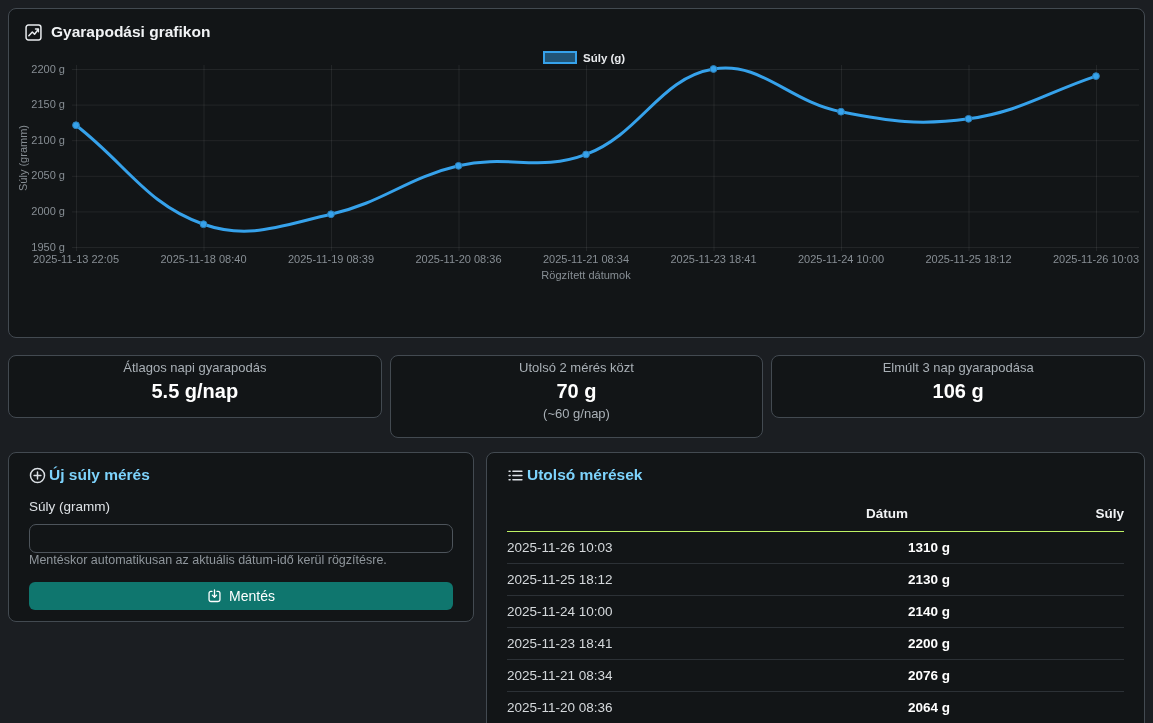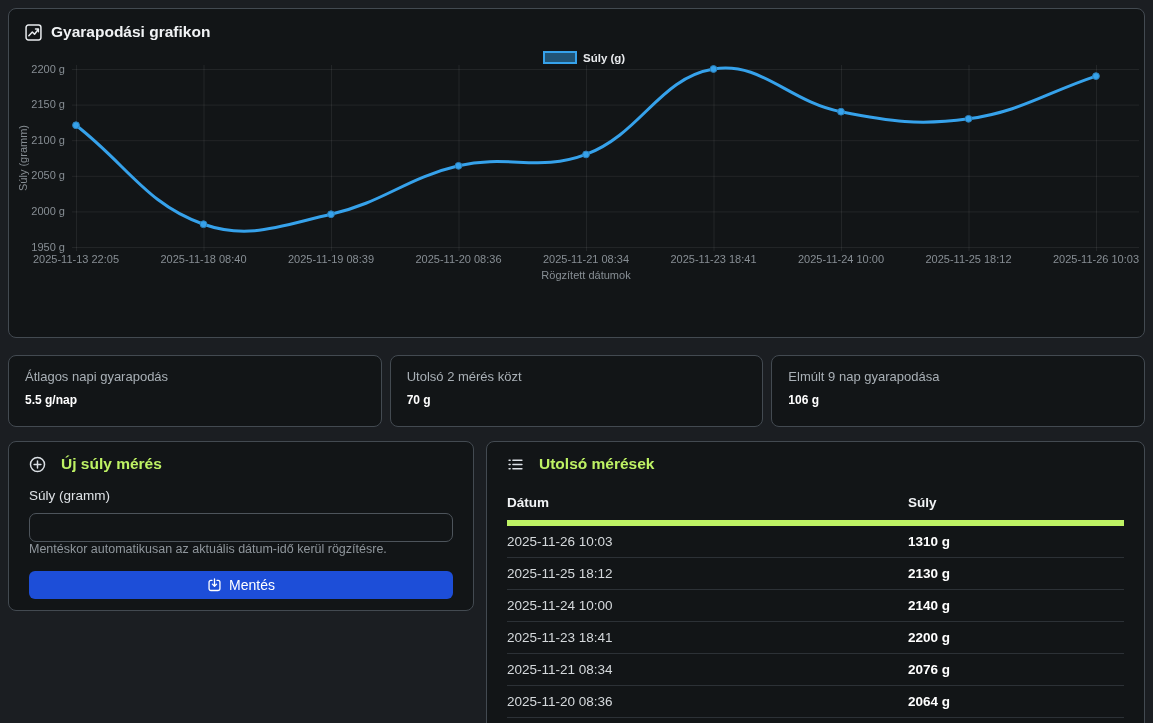--- a/index.html
+++ b/index.html
@@ -20,47 +20,47 @@
   .chart-card{position:relative;height:330px;margin-bottom:17px;}
   .chart-title{
     position:absolute;top:14px;left:16px;z-index:2;
     display:flex;align-items:center;gap:9px;
     color:#f1f3f5;font-size:15.5px;font-weight:700;
   }
   .chart-title svg{color:#e9ecef;}
   svg.chart-svg{position:absolute;left:0;top:0;}
   
   .stats-row{display:flex;gap:8px;align-items:flex-start;margin-bottom:14px;}
-  .stat-card{flex:1;padding:12px 16px 14px;}
+  .stat-card{flex:1;padding:3px 16px 14px;text-align:center;}
   .stat-label{color:#a9b0b6;font-size:13px;line-height:17px;}
-  .stat-value{color:#ffffff;font-size:12px;font-weight:700;line-height:24px;margin-top:3px;}
+  .stat-value{color:#ffffff;font-size:20px;font-weight:700;line-height:24px;margin-top:3px;}
   .stat-sub{color:#a9b0b6;font-size:13px;line-height:18px;margin-top:2px;}
   
   .bottom-row{display:flex;gap:12px;align-items:flex-start;}
-  .card-title-row{display:flex;align-items:center;gap:15px;color:#bef264;font-size:15.5px;font-weight:700;}
+  .card-title-row{display:flex;align-items:center;gap:3px;color:#7dd3fc;font-size:15.5px;font-weight:700;}
   .card-title-row svg{color:#dbe0e5;}
   .form-card{width:466px;padding:13px 20px 11px;}
   .form-label{margin-top:15px;color:#dee2e6;font-size:13.5px;}
   .weight-input{
     margin-top:10px;width:100%;box-sizing:border-box;height:29px;
     background:transparent;border:1px solid #4d545b;border-radius:7px;
     color:#ffffff;padding:0 10px;font-size:14px;font-family:inherit;outline:none;
   }
   .hint{color:#8f969c;font-size:12.5px;}
   .save-btn{
     margin-top:15px;width:100%;height:28px;
-    background:#1d4ed8;color:#ffffff;border:none;border-radius:6px;
+    background:#0f766e;color:#ffffff;border:none;border-radius:6px;
     font-size:14px;font-family:inherit;
     display:flex;align-items:center;justify-content:center;gap:7px;cursor:pointer;
   }
   .table-card{flex:1;padding:13px 20px 0;}
   .meas-table{width:100%;border-collapse:collapse;margin-top:13px;}
   .meas-table th{
-    text-align:left;color:#f1f3f5;font-size:13.5px;font-weight:700;
-    padding:9px 0 10px;border-bottom:6px solid #bef264;
+    text-align:right;color:#f1f3f5;font-size:13.5px;font-weight:700;
+    padding:9px 0 10px;border-bottom:1px solid #bef264;
   }
   .meas-table th.col-date, .meas-table td.cell-date{width:65%;}
   .meas-table td{
     padding:8px 0;border-bottom:1px solid #2c3136;
     font-size:13.5px;color:#d5d9dc;
   }
   .meas-table td.cell-weight{color:#ffffff;font-weight:700;}
 </style>
 </head>
 <body>
@@ -135,23 +135,24 @@
   </section>
 
   <div class="stats-row">
     <section class="card stat-card">
       <div class="stat-label">Átlagos napi gyarapodás</div>
       <div class="stat-value">5.5 g/nap</div>
     </section>
     <section class="card stat-card">
       <div class="stat-label">Utolsó 2 mérés közt</div>
       <div class="stat-value">70 g</div>
+      <div class="stat-sub">(~60 g/nap)</div>
     </section>
     <section class="card stat-card">
-      <div class="stat-label">Elmúlt 9 nap gyarapodása</div>
+      <div class="stat-label">Elmúlt 3 nap gyarapodása</div>
       <div class="stat-value">106 g</div>
     </section>
   </div>
 
   <div class="bottom-row">
 
     <section class="card form-card">
       <div class="card-title-row">
         <svg width="17" height="17" viewBox="0 0 16 16" fill="none" stroke="currentColor" stroke-width="1.4">
           <circle cx="8" cy="8" r="6.6"></circle>

